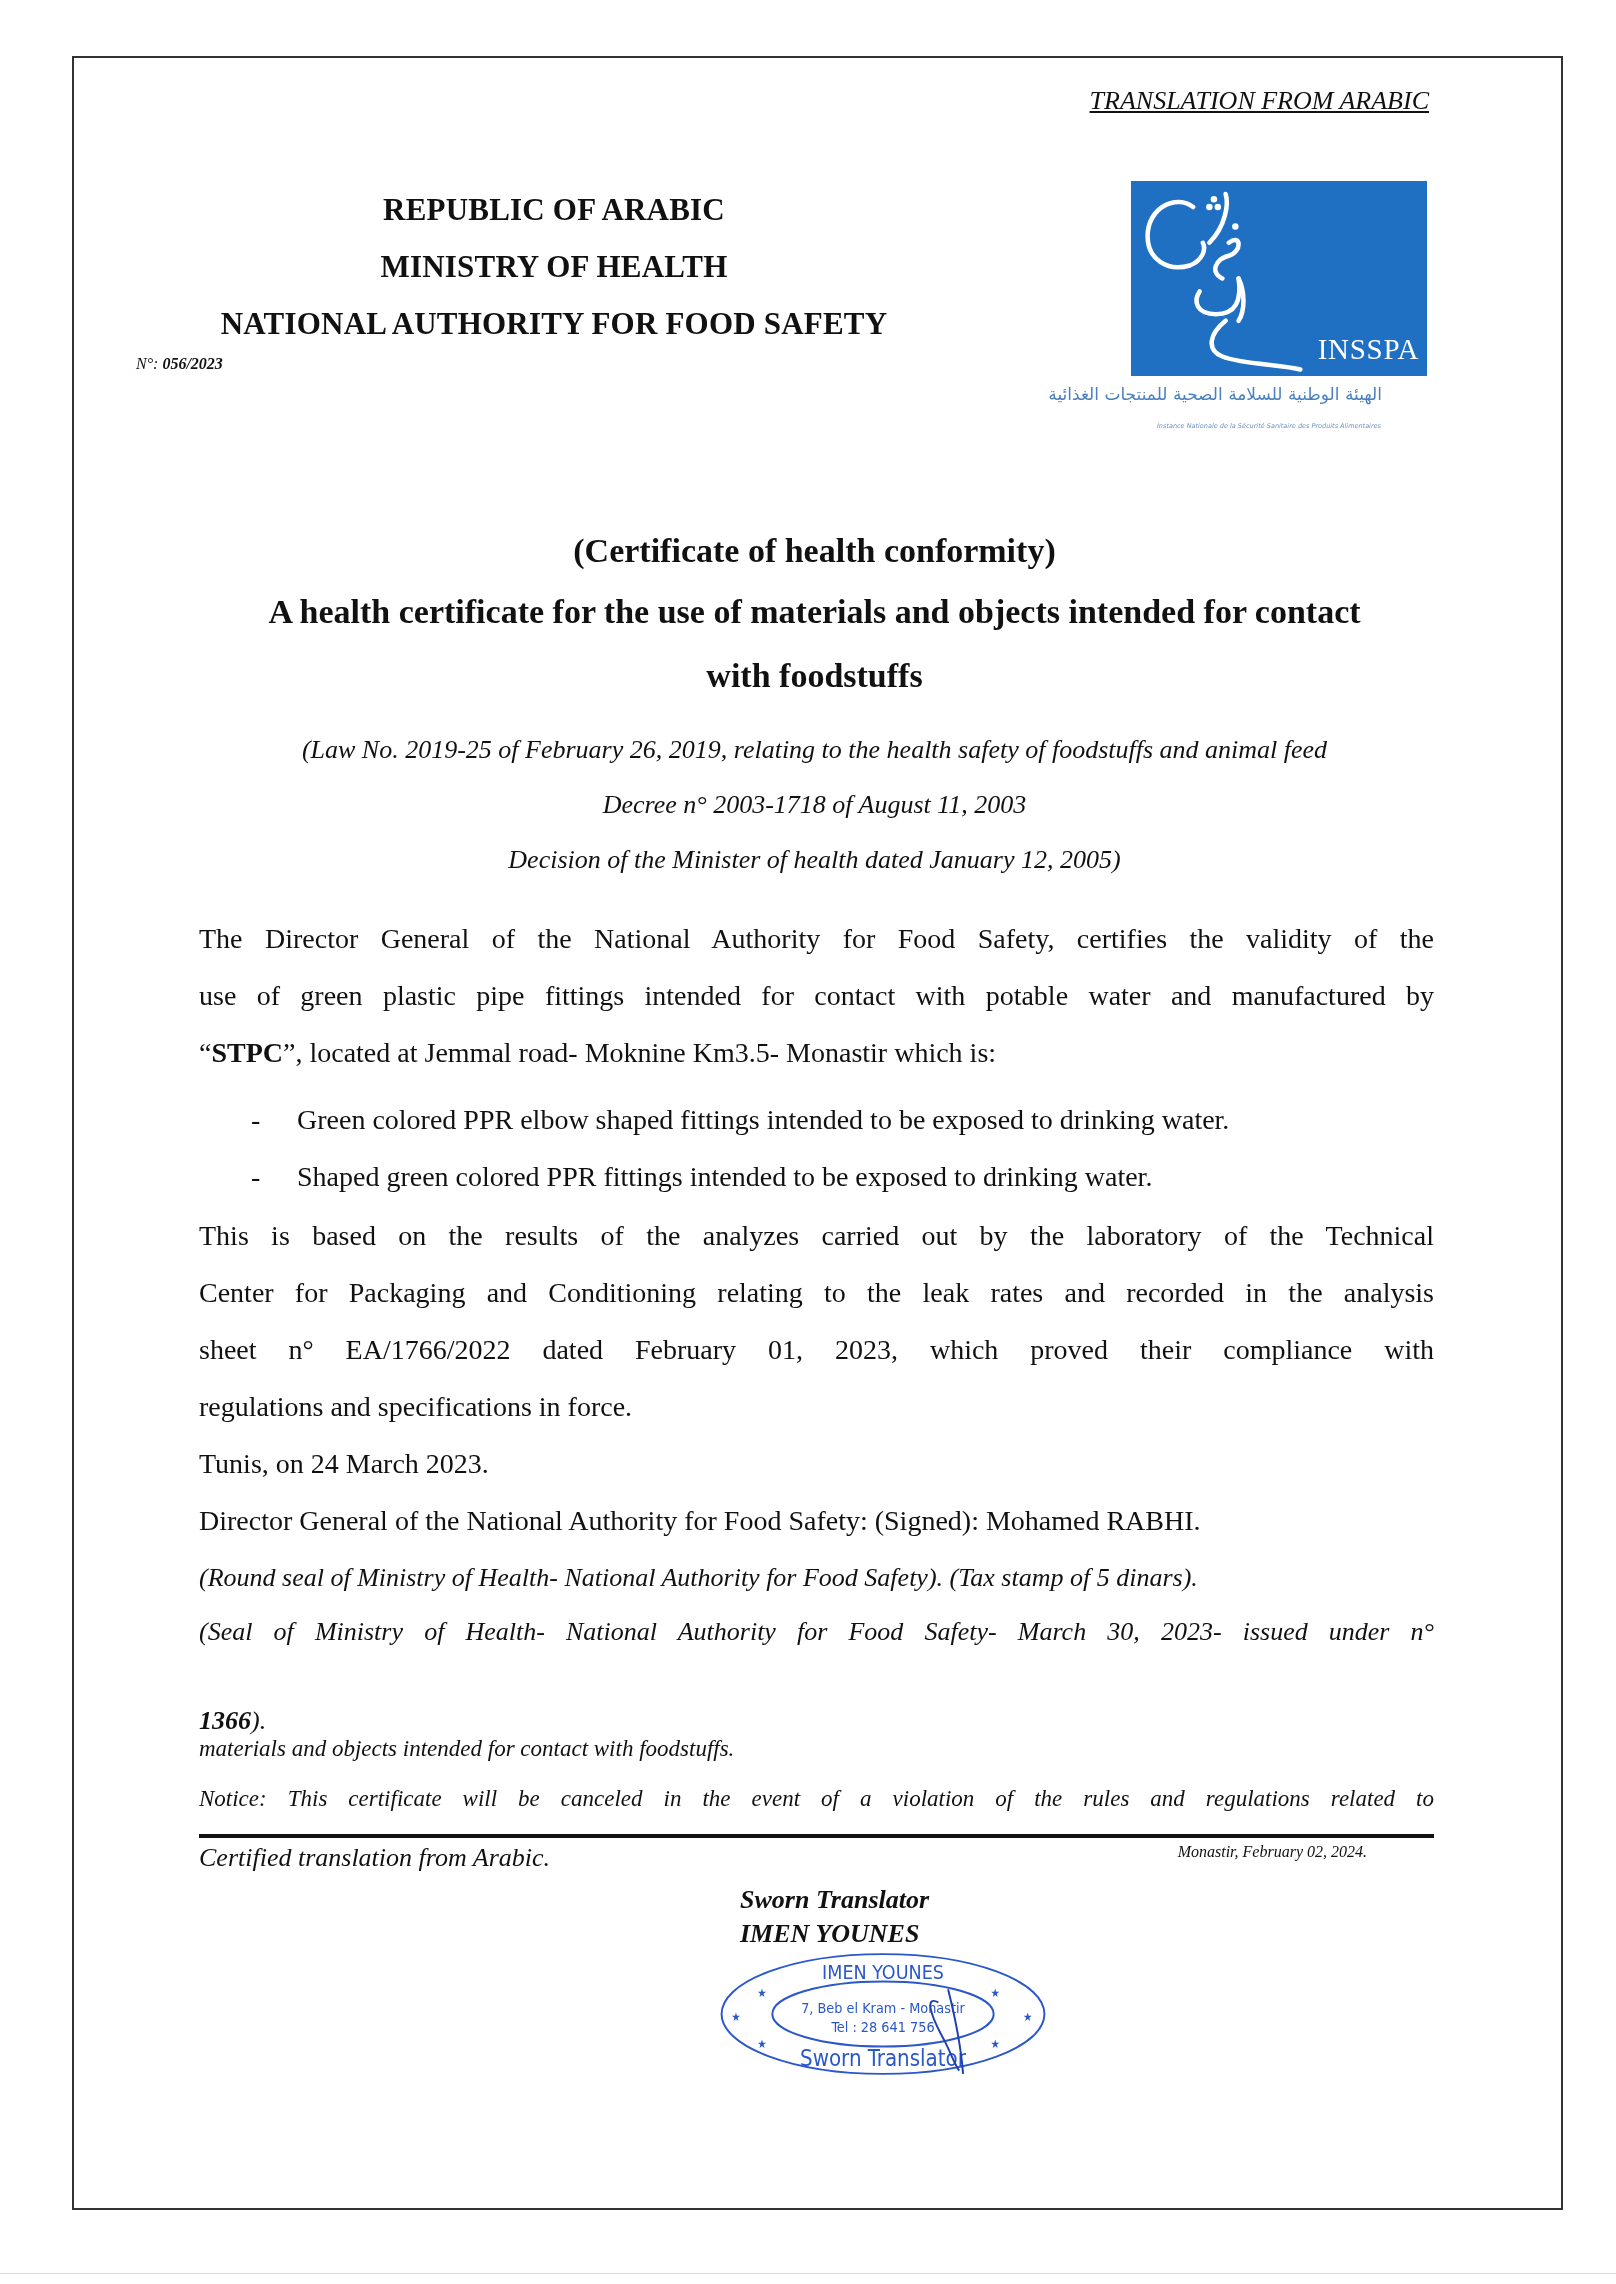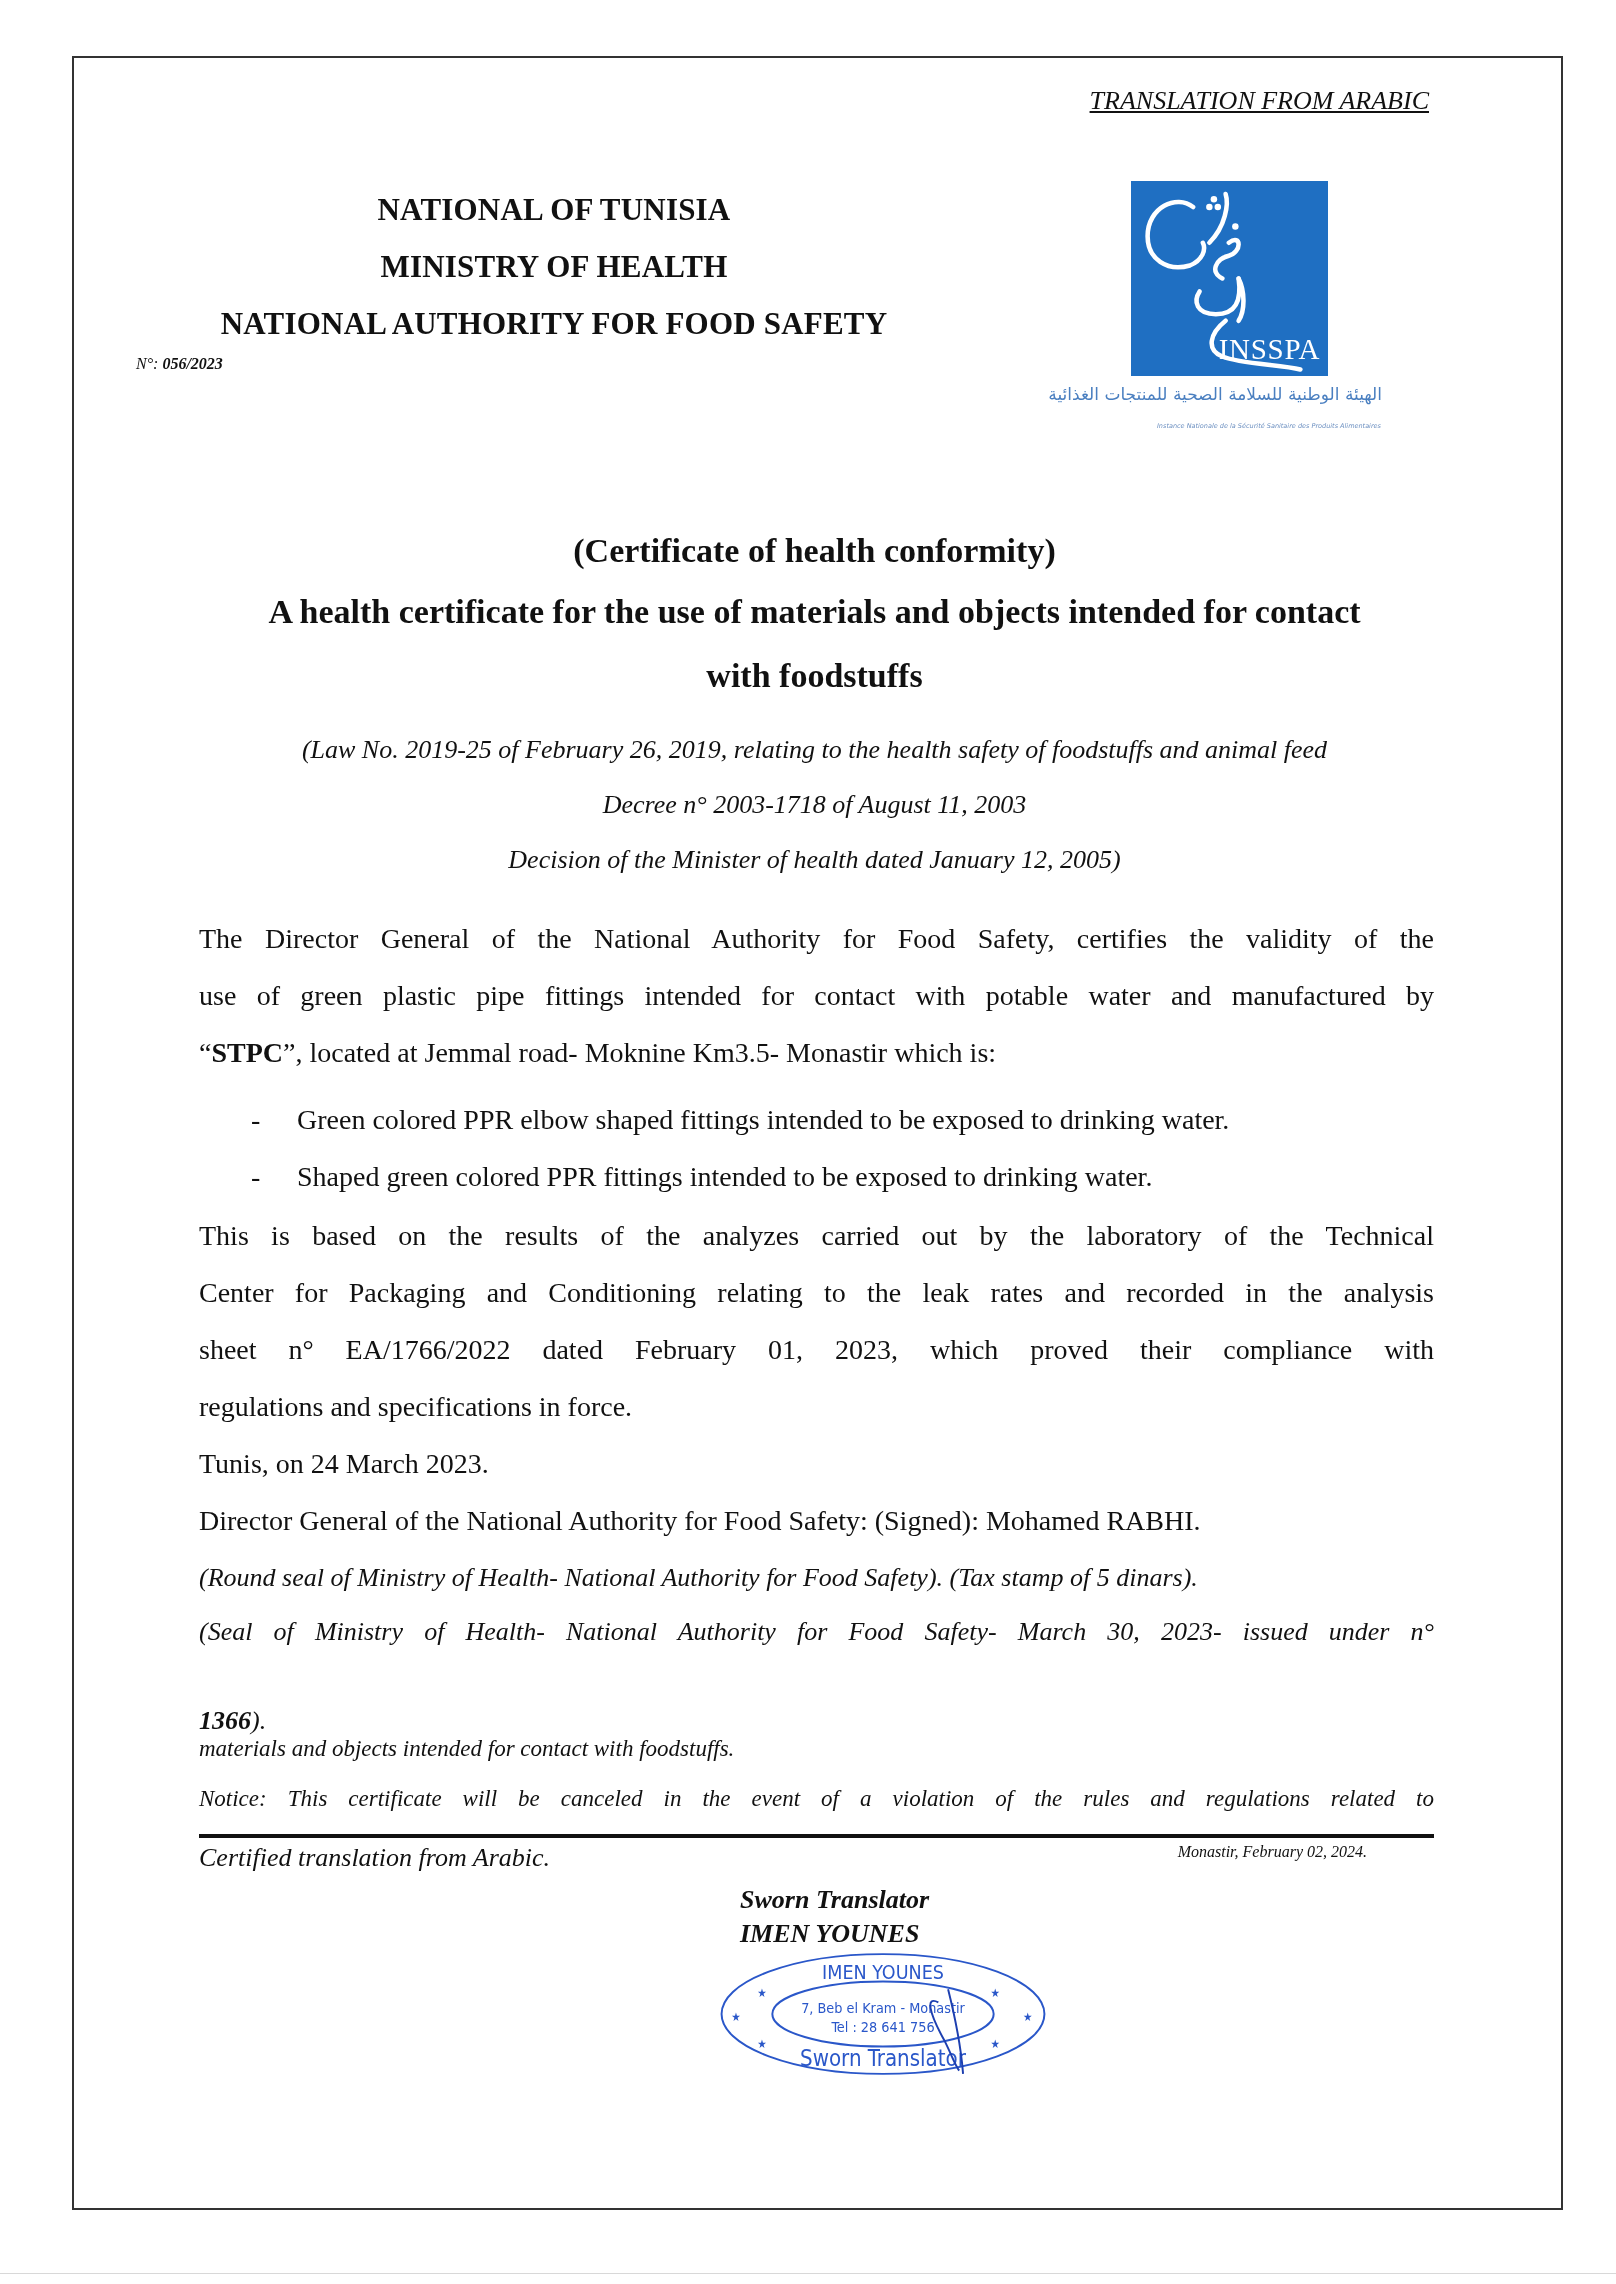--- a/index.html
+++ b/index.html
@@ -16,21 +16,21 @@
     }
     .abs { position: absolute; white-space: nowrap; }
     .translation-tag {
       right: 187px; top: 86px; font-size: 26px; font-style: italic; text-decoration: underline;
     }
     .authority-block { left: 163px; top: 181px; width: 782px; text-align: center; }
     .authority-line { font-size: 31px; font-weight: bold; line-height: 57px; display: block; letter-spacing: 0.2px; }
     .ref-number { left: 136px; top: 355px; font-size: 16px; font-style: italic; }
     .ref-number b { font-weight: bold; }
 
-    .logo { left: 1131px; top: 181px; width: 197px; height: 195px; background: #1f6fc2; }
+    .logo { left: 1131px; top: 181px; width: 296px; height: 195px; background: #1f6fc2; }
     .logo svg { position: absolute; left: 0; top: 0; }
     .logo-acronym { position: absolute; right: 7.8px; bottom: 10.4px; color: #ffffff; font-size: 29px; letter-spacing: 0.7px; }
     .logo-arabic { left: 1127px; top: 384px; width: 255px; text-align: center; color: #4a7fc0; font-family: "DejaVu Sans", sans-serif; font-size: 17px; direction: rtl; }
     .logo-french { left: 1133px; top: 422px; width: 248px; text-align: right; color: #6b8fc0; font-family: "DejaVu Sans", sans-serif; font-size: 6.5px; font-style: italic; }
 
     .title-block { left: 163px; top: 521px; width: 1303px; text-align: center; }
     .title-main { display: block; font-size: 34px; font-weight: bold; line-height: 59px; }
     .title-sub  { display: block; font-size: 34px; font-weight: bold; line-height: 64px; }
     .legal-block { left: 163px; top: 722px; width: 1303px; text-align: center; }
     .legal-line { display: block; font-size: 26px; font-style: italic; line-height: 55px; }
@@ -54,21 +54,21 @@
   </style>
 </head>
 <body>
 
 <div class="page-border"></div>
 <div class="bottom-edge"></div>
 
 <div class="abs translation-tag">TRANSLATION FROM ARABIC</div>
 
 <div class="abs authority-block">
-  <span class="authority-line">NATIONAL OF TUNISIA</span>
+  <span class="authority-line">REPUBLIC OF ARABIC</span>
   <span class="authority-line">MINISTRY OF HEALTH</span>
   <span class="authority-line">NATIONAL AUTHORITY FOR FOOD SAFETY</span>
 </div>
 
 <div class="abs ref-number">
   <span>N°: </span><b>056/2023</b>
 </div>
 
 <div class="abs logo">
   <svg width="249" height="195" viewBox="0 0 382 300">

